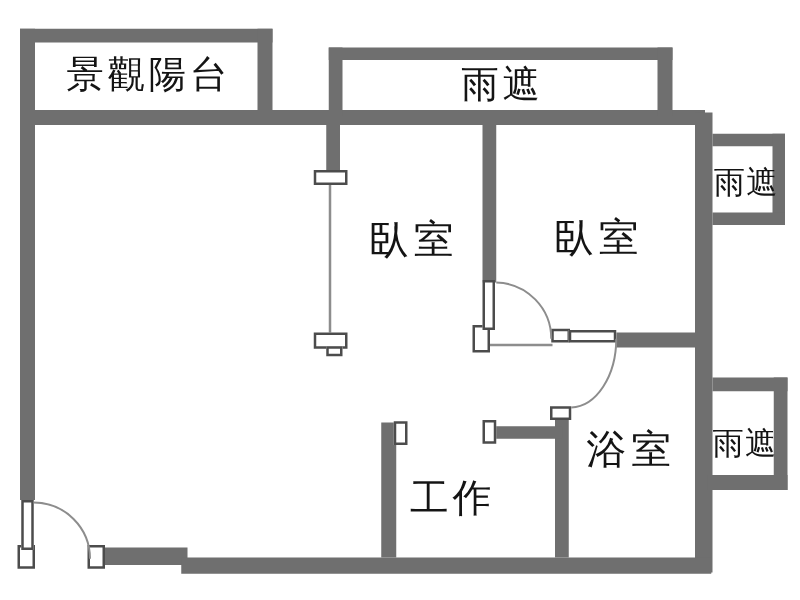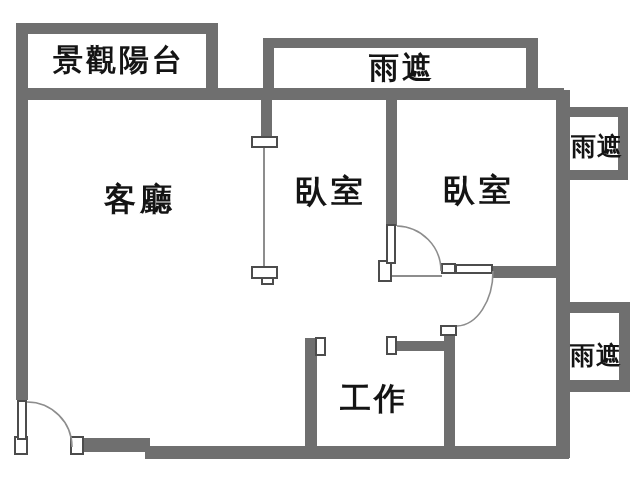--- a/index.html
+++ b/index.html
@@ -6,21 +6,21 @@
   .stage{
     position:relative;width:640px;height:480px;background:#ffffff;overflow:hidden;
     font-family:"Liberation Sans","DejaVu Sans",sans-serif;
   }
   .wall{position:absolute;background:#6f6f6f;}
   .thin{position:absolute;background:#8d8d8d;}
   .jamb{position:absolute;background:#ffffff;border:2px solid #4c4c4c;box-sizing:border-box;}
   .leaf{position:absolute;background:#ffffff;border:2px solid #4c4c4c;box-sizing:border-box;}
   .label{
     position:absolute;transform:translate(-50%,-50%);
-    color:#141414;font-weight:bold;white-space:nowrap;text-align:center;
+    color:#141414;font-weight:normal;white-space:nowrap;text-align:center;
   }
   .fs30{font-size:30px;letter-spacing:3px;}
   .fs32{font-size:32px;letter-spacing:4px;}
   .fs25{font-size:25px;letter-spacing:1px;}
   .two-line{line-height:40px;font-size:31px;letter-spacing:3px;}
   svg.arcs{position:absolute;left:0;top:0;pointer-events:none;}
 </style>
 </head>
 <body>
 
@@ -74,22 +74,22 @@
   <div class="leaf" style="left:455px;top:264px;width:38px;height:10px;"></div>
 
   <svg class="arcs" width="640" height="480" viewBox="0 0 640 480">
     <path d="M 27 402 A 45 45 0 0 1 72 447" fill="none" stroke="#8d8d8d" stroke-width="1.6"></path>
     <path d="M 397 226 A 45 45 0 0 1 441 271" fill="none" stroke="#8d8d8d" stroke-width="1.6"></path>
     <path d="M 493 271 A 37 55 0 0 1 457 326" fill="none" stroke="#8d8d8d" stroke-width="1.6"></path>
   </svg>
 
   <div class="label fs30" style="left:119px;top:60px;">景觀陽台</div>
   <div class="label fs30" style="left:402px;top:68px;">雨遮</div>
-  <div class="label fs32" style="left:140px;top:200px;">客廳</div>
   <div class="label fs32" style="left:331px;top:192px;">臥室</div>
   <div class="label fs32" style="left:479px;top:191px;">臥室</div>
   <div class="label fs25" style="left:597px;top:146px;">雨遮</div>
   <div class="label fs25" style="left:596px;top:355px;">雨遮</div>
-  <div class="label two-line" style="left:374px;top:399px;">
+  <div class="label fs32" style="left:505px;top:360px;">浴室</div>
+  <div class="label two-line" style="left:362px;top:399px;">
     <div>工作</div>
   </div>
 
 </div>
 
 </body></html>

